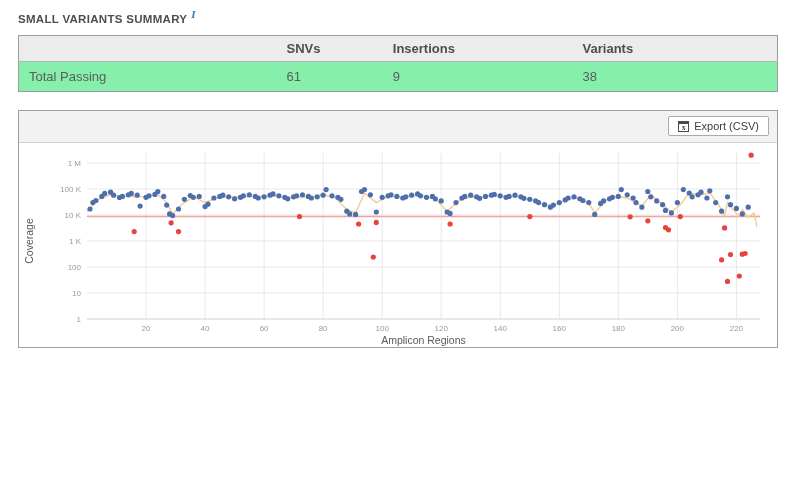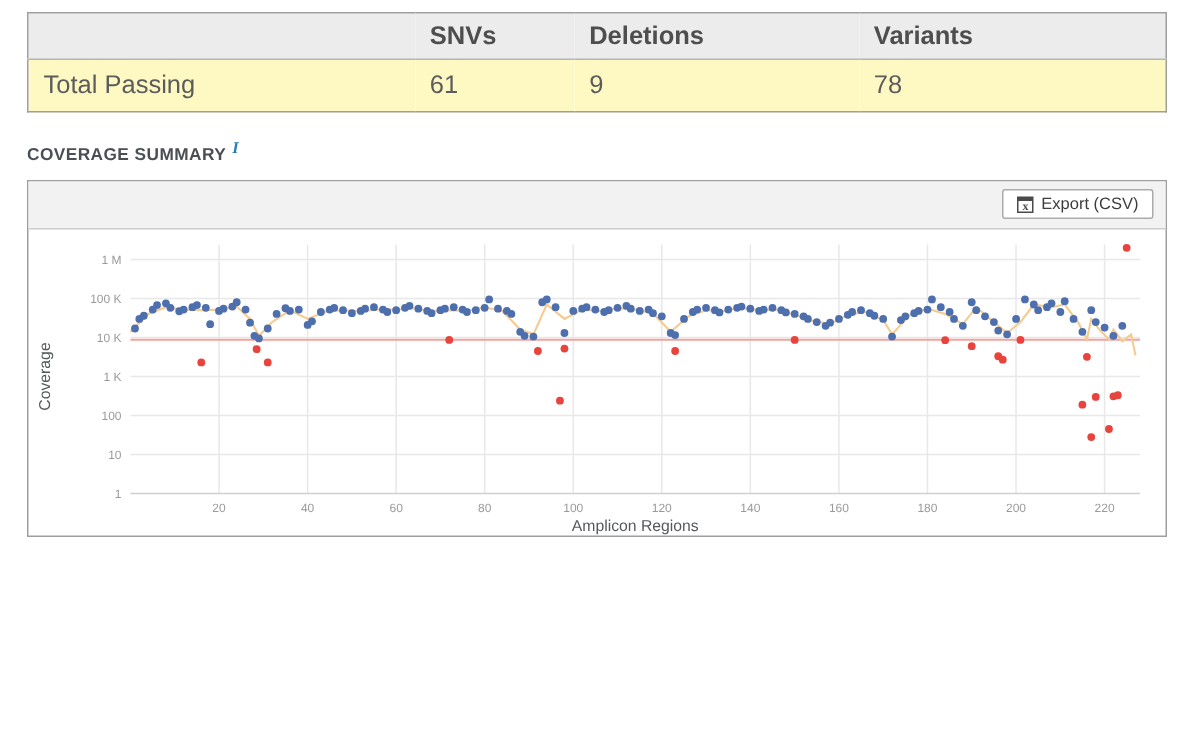--- a/index.html
+++ b/index.html
@@ -6,24 +6,24 @@
   html, body { width: 800px; height: 500px; overflow: hidden; background: #ffffff;
     font-family: "Liberation Sans", sans-serif; }
   .page { padding: 8px 22px 0 18px; width: 800px; }
 
   .section-title { font-size: 11.5px; font-weight: bold; color: #4b4f54;
     letter-spacing: .3px; text-transform: uppercase; margin-bottom: 10px; }
   .info { font-family: "Liberation Serif", serif; font-style: italic; font-weight: bold;
     color: #2c7cb8; font-size: 11px; vertical-align: super; margin-left: 4px; cursor: pointer; }
 
   table.data { width: 100%; border-collapse: collapse; border: 1px solid #9e9e9e;
-    font-size: 17px; color: #5c5c5c; margin-bottom: 18px; }
+    font-size: 13px; color: #5c5c5c; margin-bottom: 18px; }
   table.data th { background: #ececec; font-weight: bold; color: #4e4e4e;
     text-align: left; padding: 5px 10px; border-bottom: 1px solid #b5b5b5; }
-  table.data td { padding: 7px 10px; border-bottom: 1px solid #dcdcdc; background: #fef9c3; }
+  table.data td { padding: 7px 10px; border-bottom: 1px solid #dcdcdc; background: #86efac; }
   table.data tr:last-child td { border-bottom: none; }
 
   .chart-heading { font-size: 13px; color: #6e7072; margin: 2px 0 8px 0; }
 
   .panel { border: 1px solid #9e9e9e; background: #fff; }
   .panel-header { height: 32px; background: #f2f2f2; border-bottom: 1px solid #cfcfcf;
     display: flex; align-items: center; justify-content: flex-end; padding-right: 8px; }
   .export-btn { display: inline-flex; align-items: center; gap: 5px; background: #fff;
     border: 1px solid #ababab; border-radius: 2px; font-size: 11px; color: #3c3c3c;
     padding: 3px 9px; cursor: pointer; font-family: "Liberation Sans", sans-serif; }
@@ -31,48 +31,48 @@
     border-top-width: 3px; font-size: 8px; font-weight: bold; color: #4a4a4a;
     line-height: 7px; text-align: center; font-family: "Liberation Serif", serif; }
   .plot-wrap { width: 758px; height: 204px; }
   svg text { font-family: "Liberation Sans", sans-serif; }
 </style>
 </head>
 <body>
 
 <div class="page">
 
+  <div class="section-title">
+    <span>Small Variants Summary</span><span class="info">i</span>
+  </div>
   <table class="data">
       <colgroup>
         <col style="width: 34%;">
         <col style="width: 14%;">
         <col style="width: 25%;">
         <col style="width: 27%;">
       </colgroup>
       <thead>
         <tr>
           <th></th>
           <th>SNVs</th>
-          <th>Deletions</th>
+          <th>Insertions</th>
           <th>Variants</th>
         </tr>
       </thead>
       <tbody>
         <tr>
           <td>Total Passing</td>
           <td>61</td>
           <td>9</td>
-          <td>78</td>
+          <td>38</td>
         </tr>
       </tbody>
     </table>
 
-  <div class="section-title">
-    <span>Coverage Summary</span><span class="info">i</span>
-  </div>
 
 
   <div class="panel">
     <div class="panel-header">
       <button class="export-btn">
         <span class="csv-icon">x</span>
         <span>Export (CSV)</span>
       </button>
     </div>
     <div class="plot-wrap">

